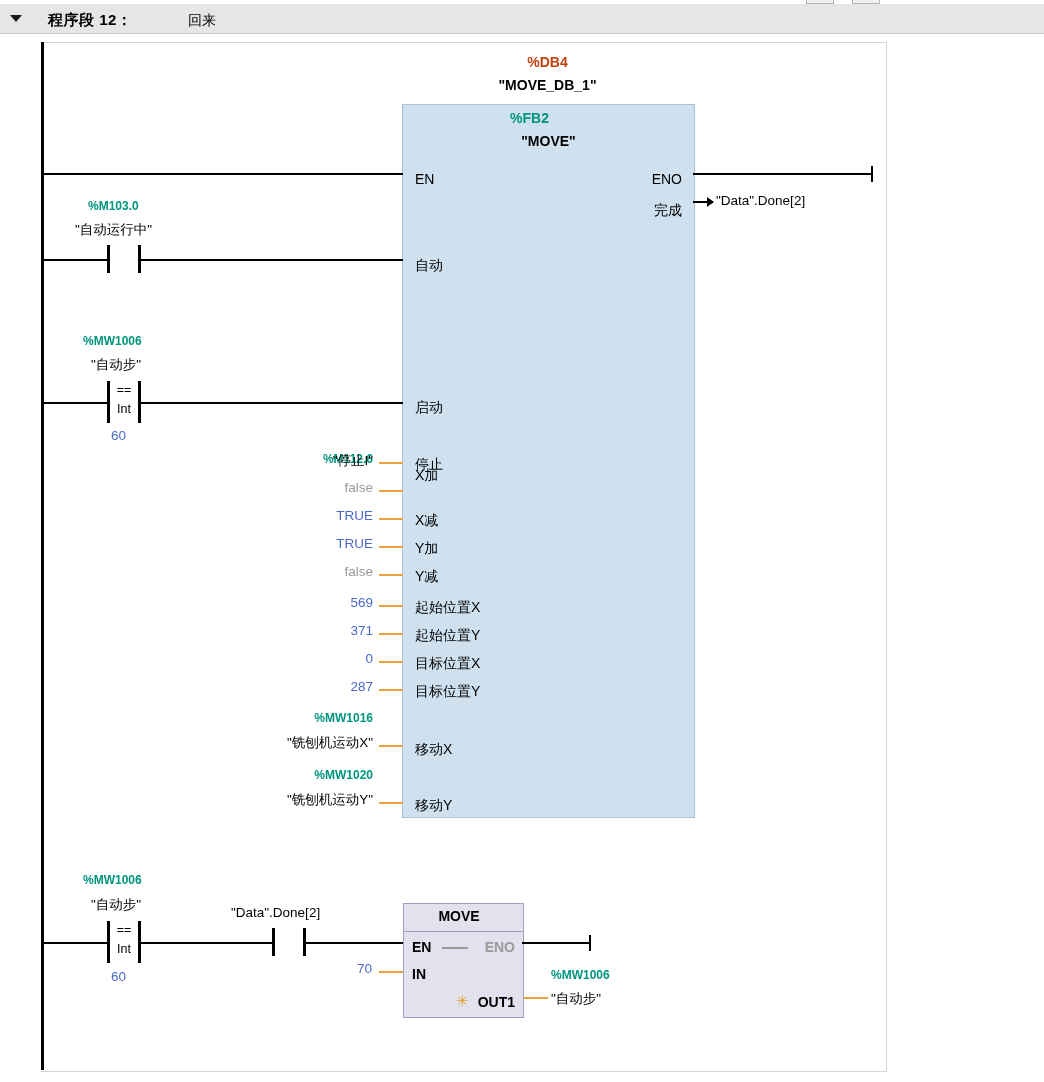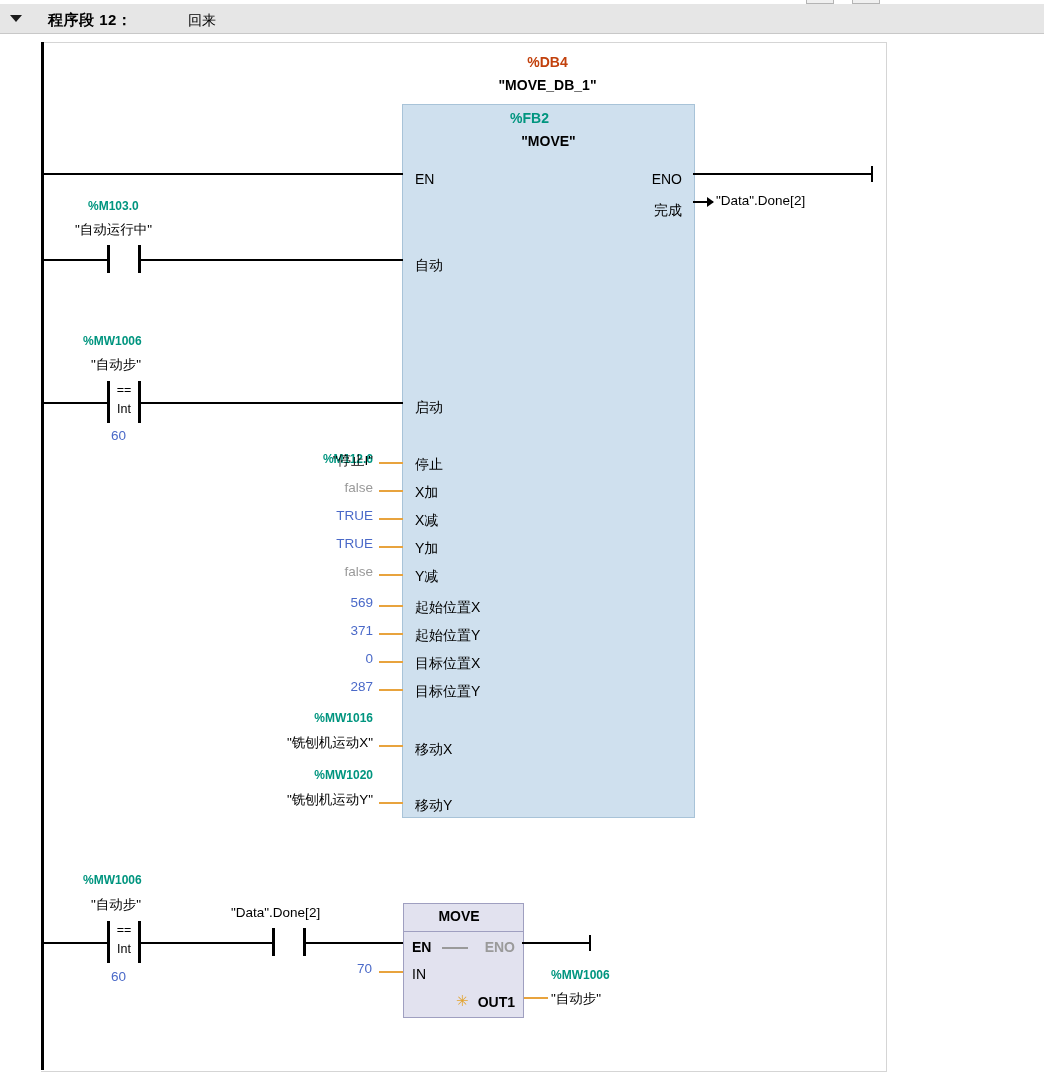--- a/index.html
+++ b/index.html
@@ -210,21 +210,21 @@
     color: #000000;
   }
   .move-sep {
     position: absolute;
     left: 0; top: 27px;
     width: 119px; height: 1px;
     background: #9f9fc0;
   }
   .mv-en  { position: absolute; left: 8px;  top: 35px; font-size: 14px; font-weight: bold; color: #000; }
   .mv-eno { position: absolute; right: 8px; top: 35px; font-size: 14px; font-weight: bold; color: #9a9a9a; }
-  .mv-in  { position: absolute; left: 8px;  top: 62px; font-size: 14px; font-weight: normal; color: #000; }
+  .mv-in  { position: absolute; left: 8px;  top: 62px; font-size: 14px; font-weight: bold; color: #000; }
   .mv-out { position: absolute; right: 8px; top: 90px; font-size: 14px; font-weight: bold; color: #000; }
   .mv-eno-line {
     position: absolute;
     left: 38px; top: 43px;
     width: 26px; height: 2px;
     background: #9a9a9a;
   }
   .star {
     position: absolute;
     left: 52px; top: 90px;
@@ -265,21 +265,21 @@
   <div class="fb-block">
     <div class="fb-head">
       <div class="fb-label">%FB2</div>
       <div class="fb-name">"MOVE"</div>
     </div>
 
     <div class="pin-in" style="top:66px;">EN</div>
     <div class="pin-in" style="top:152px;">自动</div>
     <div class="pin-in" style="top:294px;">启动</div>
     <div class="pin-in" style="top:351px;">停止</div>
-    <div class="pin-in" style="top:379px;">X加</div>
+    <div class="pin-in" style="top:362px;">X加</div>
     <div class="pin-in" style="top:407px;">X减</div>
     <div class="pin-in" style="top:435px;">Y加</div>
     <div class="pin-in" style="top:463px;text-align:right;">Y减</div>
     <div class="pin-in" style="top:494px;">起始位置X</div>
     <div class="pin-in" style="top:522px;">起始位置Y</div>
     <div class="pin-in" style="top:550px;">目标位置X</div>
     <div class="pin-in" style="top:578px;">目标位置Y</div>
     <div class="pin-in" style="top:636px;">移动X</div>
     <div class="pin-in" style="top:692px;">移动Y</div>
 

